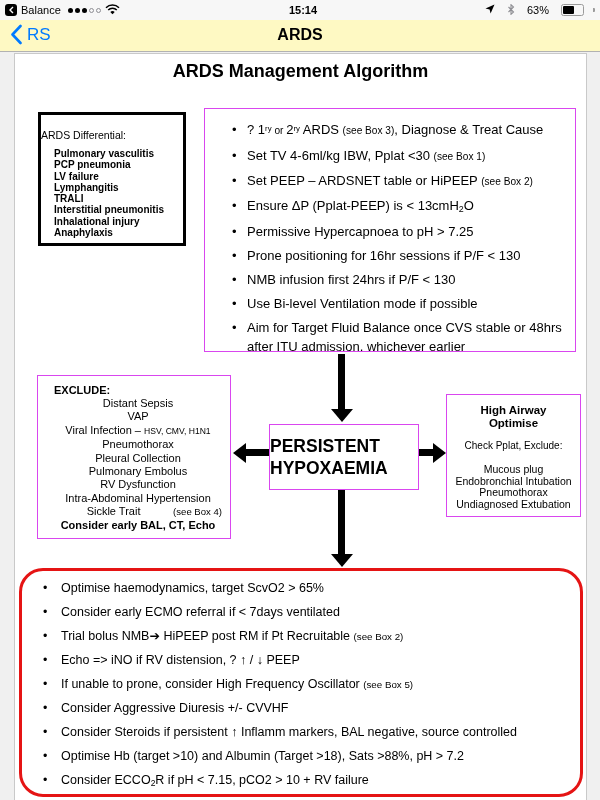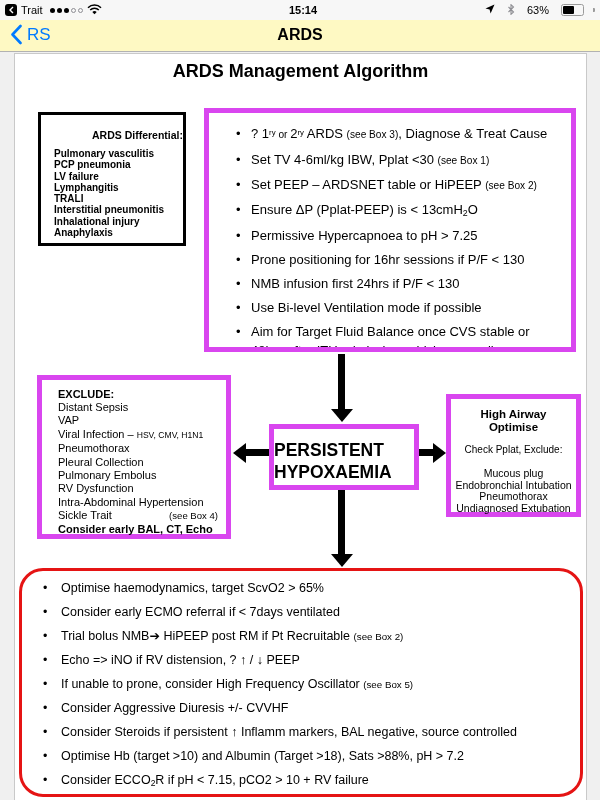--- a/index.html
+++ b/index.html
@@ -23,35 +23,35 @@
     border-bottom:1px solid #b2b2b2;box-sizing:border-box;}
   .back-btn{position:absolute;left:10px;top:4px;display:flex;align-items:center;gap:5px;
     color:#007aff;font-size:17px;cursor:pointer;}
   .nav-title{position:absolute;left:0;right:0;top:6px;text-align:center;font-size:16px;font-weight:bold;}
   
   .document{position:absolute;top:53px;left:14px;width:571px;height:747px;background:#fff;
     border:1px solid #c9c9c9;box-sizing:content-box;}
   .doc-title{position:absolute;top:7px;left:0;width:100%;text-align:center;
     font-size:18px;font-weight:bold;}
   .box{position:absolute;box-sizing:border-box;background:#fff;}
-  .thin{border:5px solid #d946ef;}
+  .thin{border:1px solid #d946ef;}
   
   .diff-box{left:23px;top:58px;width:148px;height:134px;border:3px solid #000;}
-  .diff-title{text-align:right;font-weight:bold;font-size:10.5px;margin-top:14px;margin-bottom:7px;}
+  .diff-title{text-align:left;font-weight:normal;font-size:10.5px;margin-top:14px;margin-bottom:7px;}
   .diff-list{margin:0;padding:0 4px 0 13px;list-style:none;font-weight:bold;font-size:10px;}
   .diff-list li{line-height:11.3px;}
   
   .mgmt-box{left:189px;top:54px;width:372px;height:244px;overflow:hidden;}
   .mgmt-list{margin:11px 0 0;padding:0;list-style:none;font-size:13px;}
   .mgmt-list li{position:relative;padding-left:42px;padding-right:6px;line-height:19px;margin-bottom:5px;}
   .mgmt-list li::before{content:"\2022";position:absolute;left:27px;}
   
   .exclude-box{left:22px;top:321px;width:194px;height:164px;}
   .exclude-title{font-weight:bold;font-size:11px;margin:8px 0 0 16px;line-height:13px;}
-  .exclude-list{margin:0;padding:0 8px 0 16px;list-style:none;font-size:11px;}
+  .exclude-list{margin:0;padding:0 8px 0 16px;list-style:none;font-size:11px;text-align:center;}
   .exclude-list li{line-height:13.4px;overflow:hidden;}
   
   .ph-box{left:254px;top:370px;width:150px;height:66px;text-align:left;font-weight:bold;
     font-size:17.5px;line-height:22px;padding-top:10px;}
   
   .hap-box{left:431px;top:340px;width:135px;height:123px;text-align:center;}
   .hap-title{font-weight:bold;font-size:11.5px;line-height:13px;margin-top:9px;}
   .hap-sub{font-size:10px;margin-top:10px;}
   .hap-list{list-style:none;margin:13px 0 0;padding:0;font-size:10.5px;}
   .hap-list li{line-height:11.5px;}
@@ -76,21 +76,21 @@
 </head>
 <body>
 
 <div class="statusbar">
   <div class="sb-left">
     <span class="app-back-chip">
       <svg width="5" height="8" viewBox="0 0 5 8">
           <polyline points="4,1 1,4 4,7" stroke="#fff" stroke-width="1.4" fill="none"></polyline>
         </svg>
     </span>
-    <span>Trait</span>
+    <span>Balance</span>
     <span class="sig-dots">
       <i class="on"></i>
         <i class="on"></i>
         <i class="on"></i>
         <i class="off"></i>
         <i class="off"></i>
     </span>
     <span>
       <svg width="15" height="11" viewBox="0 0 15 11">
         <path d="M7.5 10.3 L9.7 8.1 A3.1 3.1 0 0 0 5.3 8.1 Z" fill="#000"></path>

